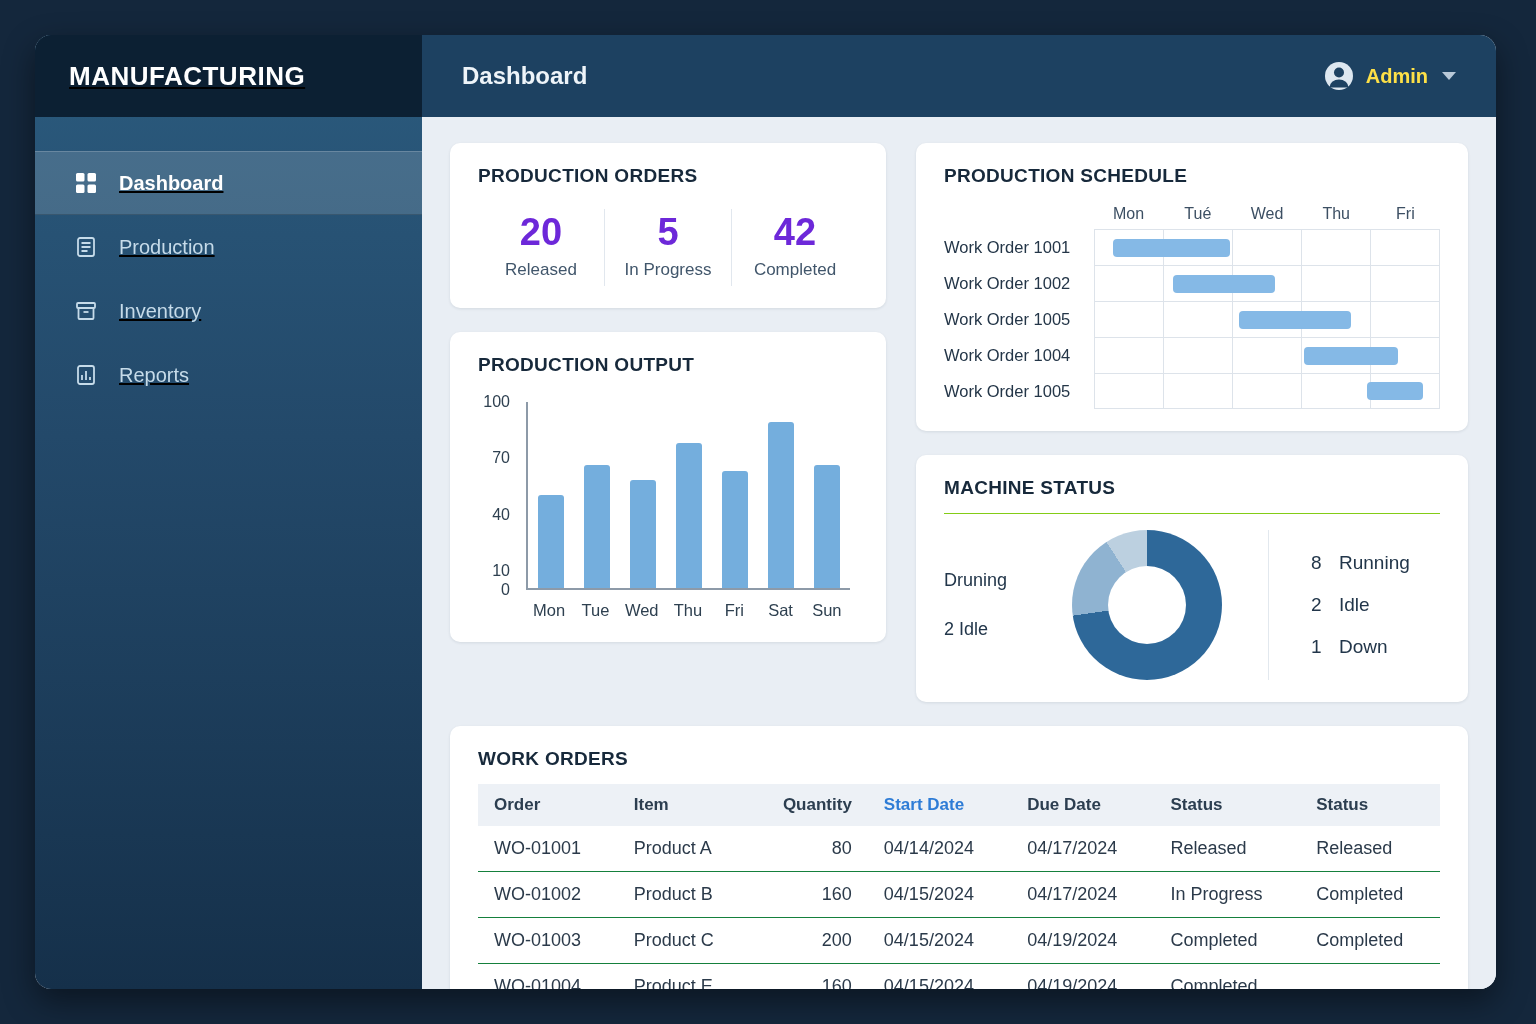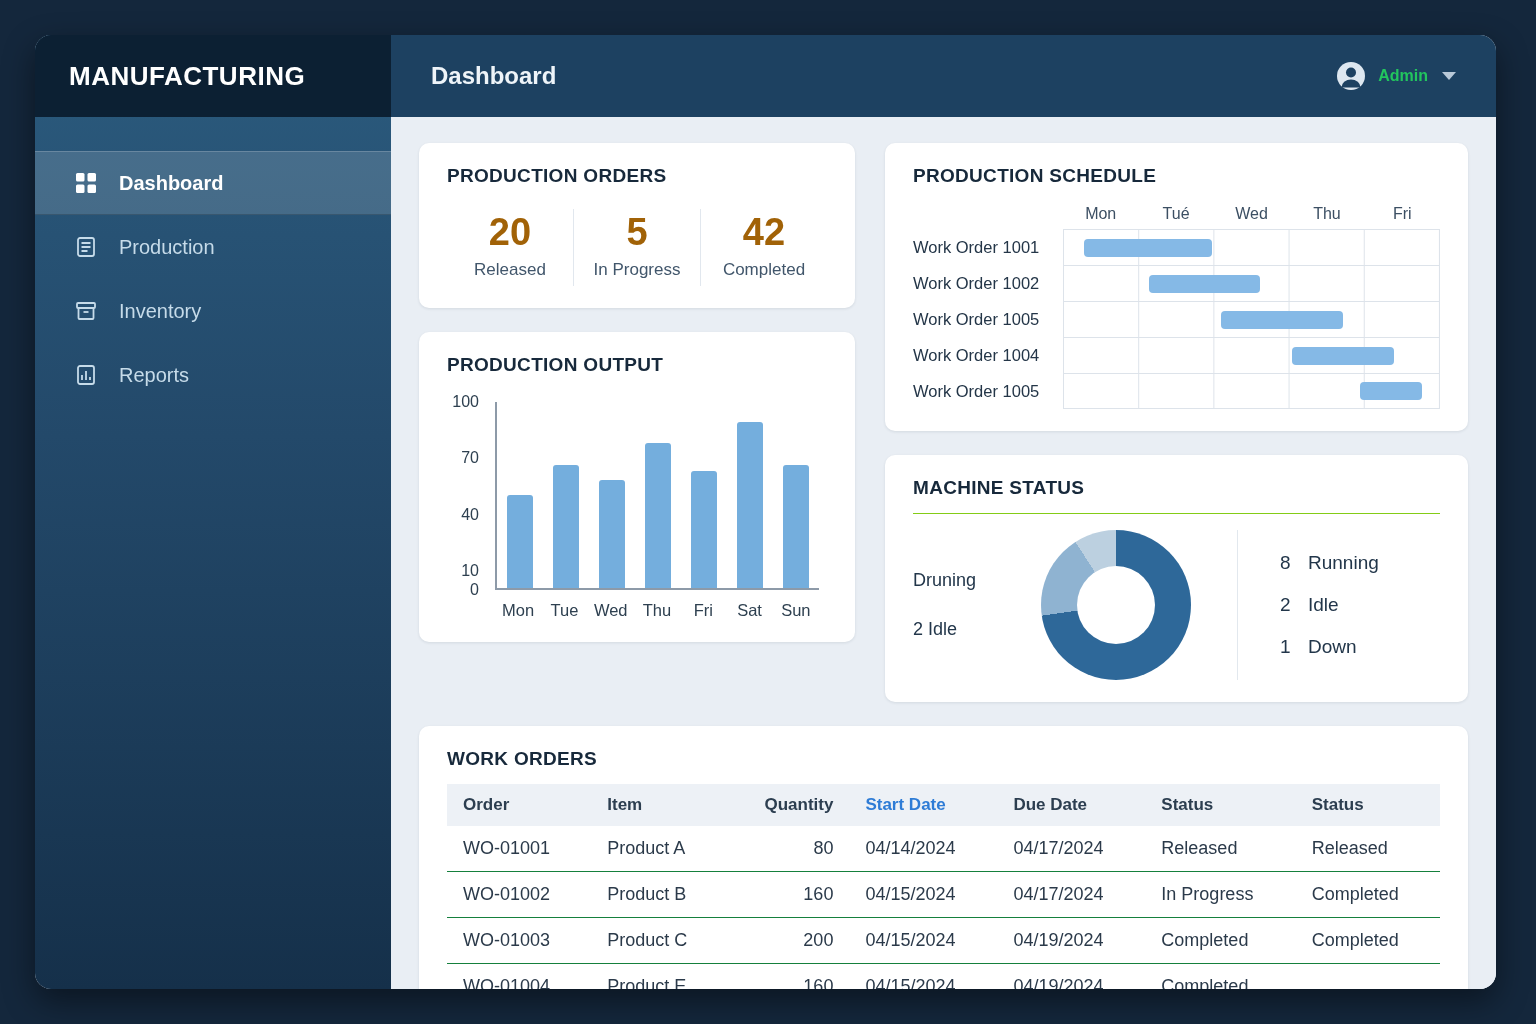--- a/index.html
+++ b/index.html
@@ -8,22 +8,23 @@
     width:1536px; height:1024px; position:relative; overflow:hidden;
     background:#14273c; font-family:"Liberation Sans", sans-serif;
   }
   .app {
     position:absolute; left:35px; top:35px; width:1461px; height:954px;
     border-radius:16px; overflow:hidden; display:flex; background:#e9eef4;
     box-shadow:0 12px 32px rgba(0,0,0,.45);
   }
   
   .sidebar {
-    width:356px; flex-shrink:0; display:flex; flex-direction:column;
+    width:387px; flex-shrink:0; display:flex; flex-direction:column;
     background:linear-gradient(180deg,#2b5b7e 0%, #23496a 42%, #15304a 100%);
+    text-decoration:underline;
   }
   .brand {
     height:82px; background:#0c2033; color:#fff; display:flex; align-items:center;
     padding-left:34px; font-size:26px; font-weight:bold; letter-spacing:.5px; flex-shrink:0;
   }
   .menu { margin-top:34px; }
   .menu-item {
     height:64px; display:flex; align-items:center; gap:22px; padding-left:40px;
     color:#c6dbe9; font-size:20px; cursor:pointer;
   }
@@ -35,36 +36,36 @@
   .mi-icon { width:22px; height:22px; display:inline-flex; }
   .mi-icon svg { width:22px; height:22px; }
   
   .main { flex:1; display:flex; flex-direction:column; min-width:0; }
   .topbar {
     height:82px; flex-shrink:0; background:#1d4161; display:flex; align-items:center;
     padding:0 40px 0 40px;
   }
   .topbar-title { color:#eef4f9; font-size:24px; font-weight:600; }
   .topbar-right { margin-left:auto; display:flex; align-items:center; gap:12px; cursor:pointer; }
-  .admin-name { color:#22c55e; font-size:16px; font-weight:bold; }
+  .admin-name { color:#fde047; font-size:20px; font-weight:bold; }
   .chev { width:0; height:0; border-left:7px solid transparent; border-right:7px solid transparent; border-top:8px solid #b9c9d8; margin-left:2px; }
   .content { flex:1; padding:26px 28px; overflow:hidden; background:#e9eef4; }
   .grid { display:grid; grid-template-columns:436px 1fr; column-gap:30px; align-items:start; }
   .col { display:flex; flex-direction:column; gap:24px; }
   .card {
     background:#ffffff; border-radius:10px; padding:22px 28px;
     box-shadow:0 1px 3px rgba(16,35,55,.10);
   }
   .card-title { font-size:19px; font-weight:bold; color:#17293b; letter-spacing:.3px; }
   .wide { grid-column:1 / 3; margin-top:24px; }
   
   .stats { display:flex; margin-top:22px; }
   .stat { flex:1; text-align:center; border-left:1px solid #e1e7ee; padding:2px 0 6px; }
   .stat:first-child { border-left:none; }
-  .stat-value { font-size:38px; font-weight:bold; color:#a16207; }
+  .stat-value { font-size:38px; font-weight:bold; color:#6d28d9; }
   .stat-label { font-size:17px; color:#41566b; margin-top:6px; }
   
   .gantt { margin-top:12px; }
   .gantt-head { display:flex; margin-left:150px; height:30px; align-items:center; }
   .gantt-day { flex:1; text-align:center; font-size:16px; color:#3c4f63; }
   .gantt-row { display:flex; height:36px; align-items:stretch; }
   .gantt-label { width:150px; display:flex; align-items:center; font-size:16.5px; color:#243648; }
   .gantt-track {
     flex:1; position:relative; border-top:1px solid #dde3ea; border-right:1px solid #dde3ea;
     background-image:linear-gradient(90deg,#dde3ea 1px, transparent 1px);

